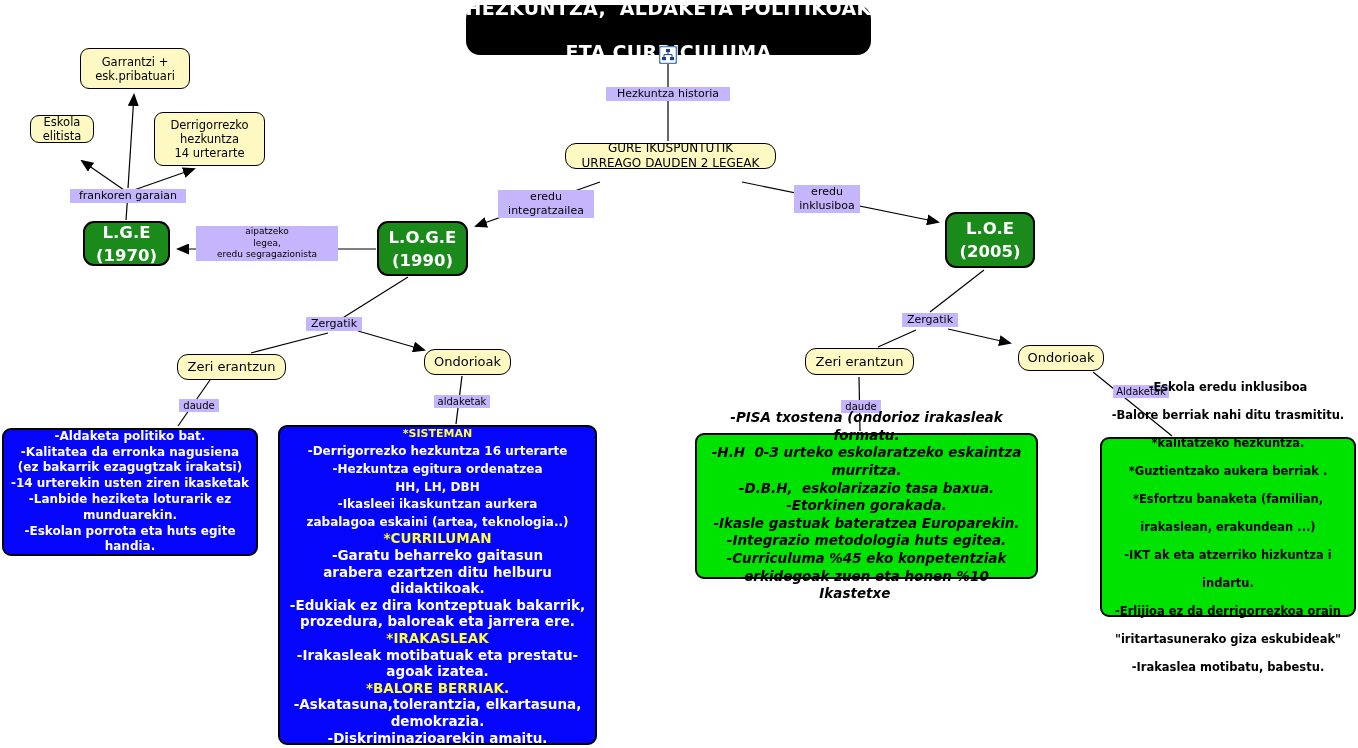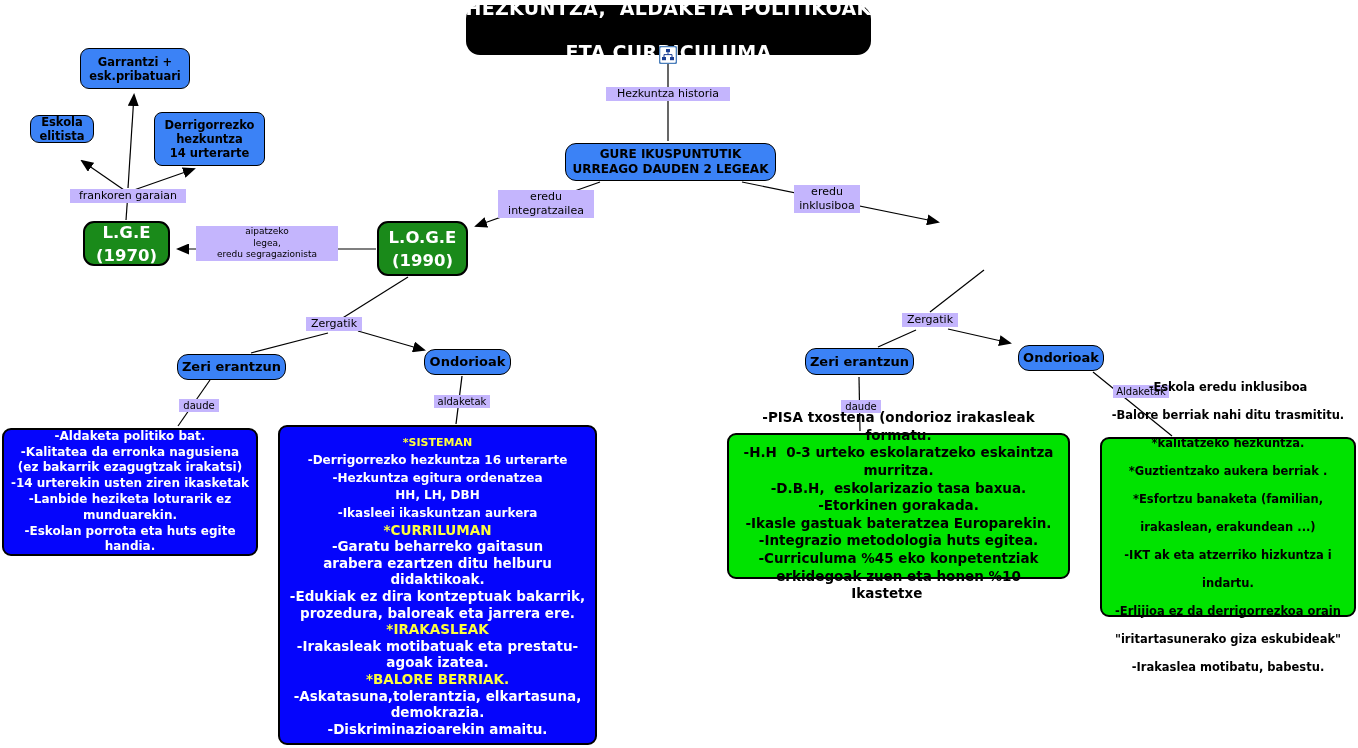--- a/index.html
+++ b/index.html
@@ -4,21 +4,21 @@
 <style>
   html,body{margin:0;padding:0;background:#fff;}
   #canvas{position:relative;width:1358px;height:748px;background:#fff;
     font-family:"DejaVu Sans","Liberation Sans",sans-serif;overflow:hidden;}
   #wires{position:absolute;left:0;top:0;z-index:1;}
   .conn{stroke:#000;stroke-width:1.2;fill:none;}
   .abs{position:absolute;box-sizing:border-box;z-index:2;}
   .ctr{display:flex;flex-direction:column;align-items:center;justify-content:center;text-align:center;}
   .lines div{white-space:pre;}
   
-  .whitebox{background:#3b82f6;border:1.6px solid #000;border-radius:9px;font-weight:bold;color:#000;}
+  .whitebox{background:#fef9c3;border:1.6px solid #000;border-radius:9px;font-weight:normal;color:#000;}
   .titlebox{background:#000;color:#fff;border-radius:14px;font-weight:bold;font-size:19px;line-height:24px;letter-spacing:.3px;gap:20px;}
   .greennode{background:#1a8a1a;color:#fff;border:2px solid #000;border-radius:11px;font-weight:bold;font-size:16.5px;line-height:23px;}
   .smallnode{font-size:11.5px;line-height:14px;}
   .gurenode{font-size:12px;line-height:15.5px;border-radius:11px;}
   .qnode{font-size:13px;line-height:16px;border-radius:11px;}
   
   .lbl{background:#c4b5fd;color:#000;font-size:11px;line-height:14px;text-align:center;padding:0 2px;}
   .lbl-sm{font-size:9px;line-height:11.5px;}
   .lbl-xs{font-size:10px;line-height:13px;}
   
@@ -96,82 +96,87 @@
       <div><span>eredu</span></div>
       <div><span>inklusiboa</span></div>
     </div>
   <div class="abs lbl" style="left:306px;top:317px;width:56px;">Zergatik</div>
   <div class="abs lbl" style="left:902px;top:313px;width:56px;">Zergatik</div>
   <div class="abs lbl lbl-xs" style="left:179px;top:399px;width:40px;">daude</div>
   <div class="abs lbl lbl-xs" style="left:434px;top:395px;width:56px;">aldaketak</div>
   <div class="abs lbl lbl-xs" style="left:841px;top:400px;width:40px;">daude</div>
   <div class="abs lbl lbl-xs" style="left:1113px;top:385px;width:56px;">Aldaketak</div>
 
-  <div class="abs ctr whitebox gurenode lines" style="left:565px;top:143px;width:211px;height:38px;">
+  <div class="abs ctr whitebox gurenode lines" style="left:565px;top:143px;width:211px;height:26px;">
       <div><span>GURE IKUSPUNTUTIK</span></div>
       <div><span>URREAGO DAUDEN 2 LEGEAK</span></div>
     </div>
   <div class="abs ctr whitebox smallnode lines" style="left:80px;top:48px;width:110px;height:41px;">
       <div><span>Garrantzi +</span></div>
       <div><span>esk.pribatuari</span></div>
     </div>
   <div class="abs ctr whitebox smallnode lines" style="left:30px;top:115px;width:64px;height:28px;">
       <div><span>Eskola</span></div>
       <div><span>elitista</span></div>
     </div>
-  <div class="abs ctr whitebox smallnode lines" style="left:154px;top:112px;width:111px;height:54px;border-radius:8px;">
+  <div class="abs ctr whitebox smallnode lines" style="left:154px;top:112px;width:111px;height:54px;">
       <div><span>Derrigorrezko</span></div>
       <div><span>hezkuntza</span></div>
       <div><span>14 urterarte</span></div>
     </div>
   <div class="abs ctr whitebox qnode" style="left:177px;top:354px;width:109px;height:26px;">Zeri erantzun</div>
   <div class="abs ctr whitebox qnode" style="left:424px;top:349px;width:87px;height:26px;">Ondorioak</div>
   <div class="abs ctr whitebox qnode" style="left:805px;top:348px;width:109px;height:27px;">Zeri erantzun</div>
   <div class="abs ctr whitebox qnode" style="left:1018px;top:345px;width:86px;height:26px;">Ondorioak</div>
 
   <div class="abs ctr greennode lines" style="left:83px;top:221px;width:87px;height:45px;">
       <div><span>L.G.E</span></div>
       <div><span>(1970)</span></div>
     </div>
   <div class="abs ctr greennode lines" style="left:377px;top:221px;width:91px;height:55px;">
       <div><span>L.O.G.E</span></div>
       <div><span>(1990)</span></div>
+    </div>
+  <div class="abs ctr greennode lines" style="left:945px;top:212px;width:90px;height:56px;">
+      <div><span>L.O.E</span></div>
+      <div><span>(2005)</span></div>
     </div>
 
   <div class="abs ctr bigbox bluebox box-left-blue lines" style="left:2px;top:428px;width:256px;height:128px;">
       <div><span>-Aldaketa politiko bat.</span></div>
       <div><span>-Kalitatea da erronka nagusiena</span></div>
       <div><span>(ez bakarrik ezagugtzak irakatsi)</span></div>
       <div><span>-14 urterekin usten ziren ikasketak</span></div>
       <div><span>-Lanbide heziketa loturarik ez</span></div>
       <div><span>munduarekin.</span></div>
       <div><span>-Eskolan porrota eta huts egite</span></div>
       <div><span>handia.</span></div>
     </div>
   <div class="abs ctr bigbox bluebox box-center-blue lines" style="left:278px;top:425px;width:319px;height:320px;">
       <div><span class="seg-ys">*SISTEMAN</span></div>
       <div><span class="seg-s">-Derrigorrezko hezkuntza 16 urterarte</span></div>
       <div><span class="seg-s">-Hezkuntza egitura ordenatzea</span></div>
       <div><span class="seg-s">HH, LH, DBH</span></div>
       <div><span class="seg-s">-Ikasleei ikaskuntzan aurkera</span></div>
+      <div><span class="seg-s">zabalagoa eskaini (artea, teknologia..)</span></div>
       <div><span class="seg-y">*CURRILUMAN</span></div>
       <div><span>-Garatu beharreko gaitasun</span></div>
       <div><span>arabera ezartzen ditu helburu</span></div>
       <div><span>didaktikoak.</span></div>
       <div><span>-Edukiak ez dira kontzeptuak bakarrik,</span></div>
       <div><span>prozedura, baloreak eta jarrera ere.</span></div>
       <div><span class="seg-y">*IRAKASLEAK</span></div>
       <div><span>-Irakasleak motibatuak eta prestatu-</span></div>
       <div><span>agoak izatea.</span></div>
       <div><span class="seg-y">*BALORE BERRIAK.</span></div>
       <div><span>-Askatasuna,tolerantzia, elkartasuna,</span></div>
       <div><span>demokrazia.</span></div>
       <div><span>-Diskriminazioarekin amaitu.</span></div>
     </div>
-  <div class="abs ctr bigbox greenbox box-center-green lines" style="left:727px;top:433px;width:343px;height:146px;">
+  <div class="abs ctr bigbox greenbox box-center-green lines" style="left:695px;top:433px;width:343px;height:146px;font-style:italic;">
       <div><span>-PISA txostena (ondorioz irakasleak</span></div>
       <div><span>formatu.</span></div>
       <div><span>-H.H  0-3 urteko eskolaratzeko eskaintza</span></div>
       <div><span>murritza.</span></div>
       <div><span>-D.B.H,  eskolarizazio tasa baxua.</span></div>
       <div><span>-Etorkinen gorakada.</span></div>
       <div><span>-Ikasle gastuak bateratzea Europarekin.</span></div>
       <div><span>-Integrazio metodologia huts egitea.</span></div>
       <div><span>-Curriculuma %45 eko konpetentziak</span></div>
       <div><span>erkidegoak zuen eta honen %10</span></div>

